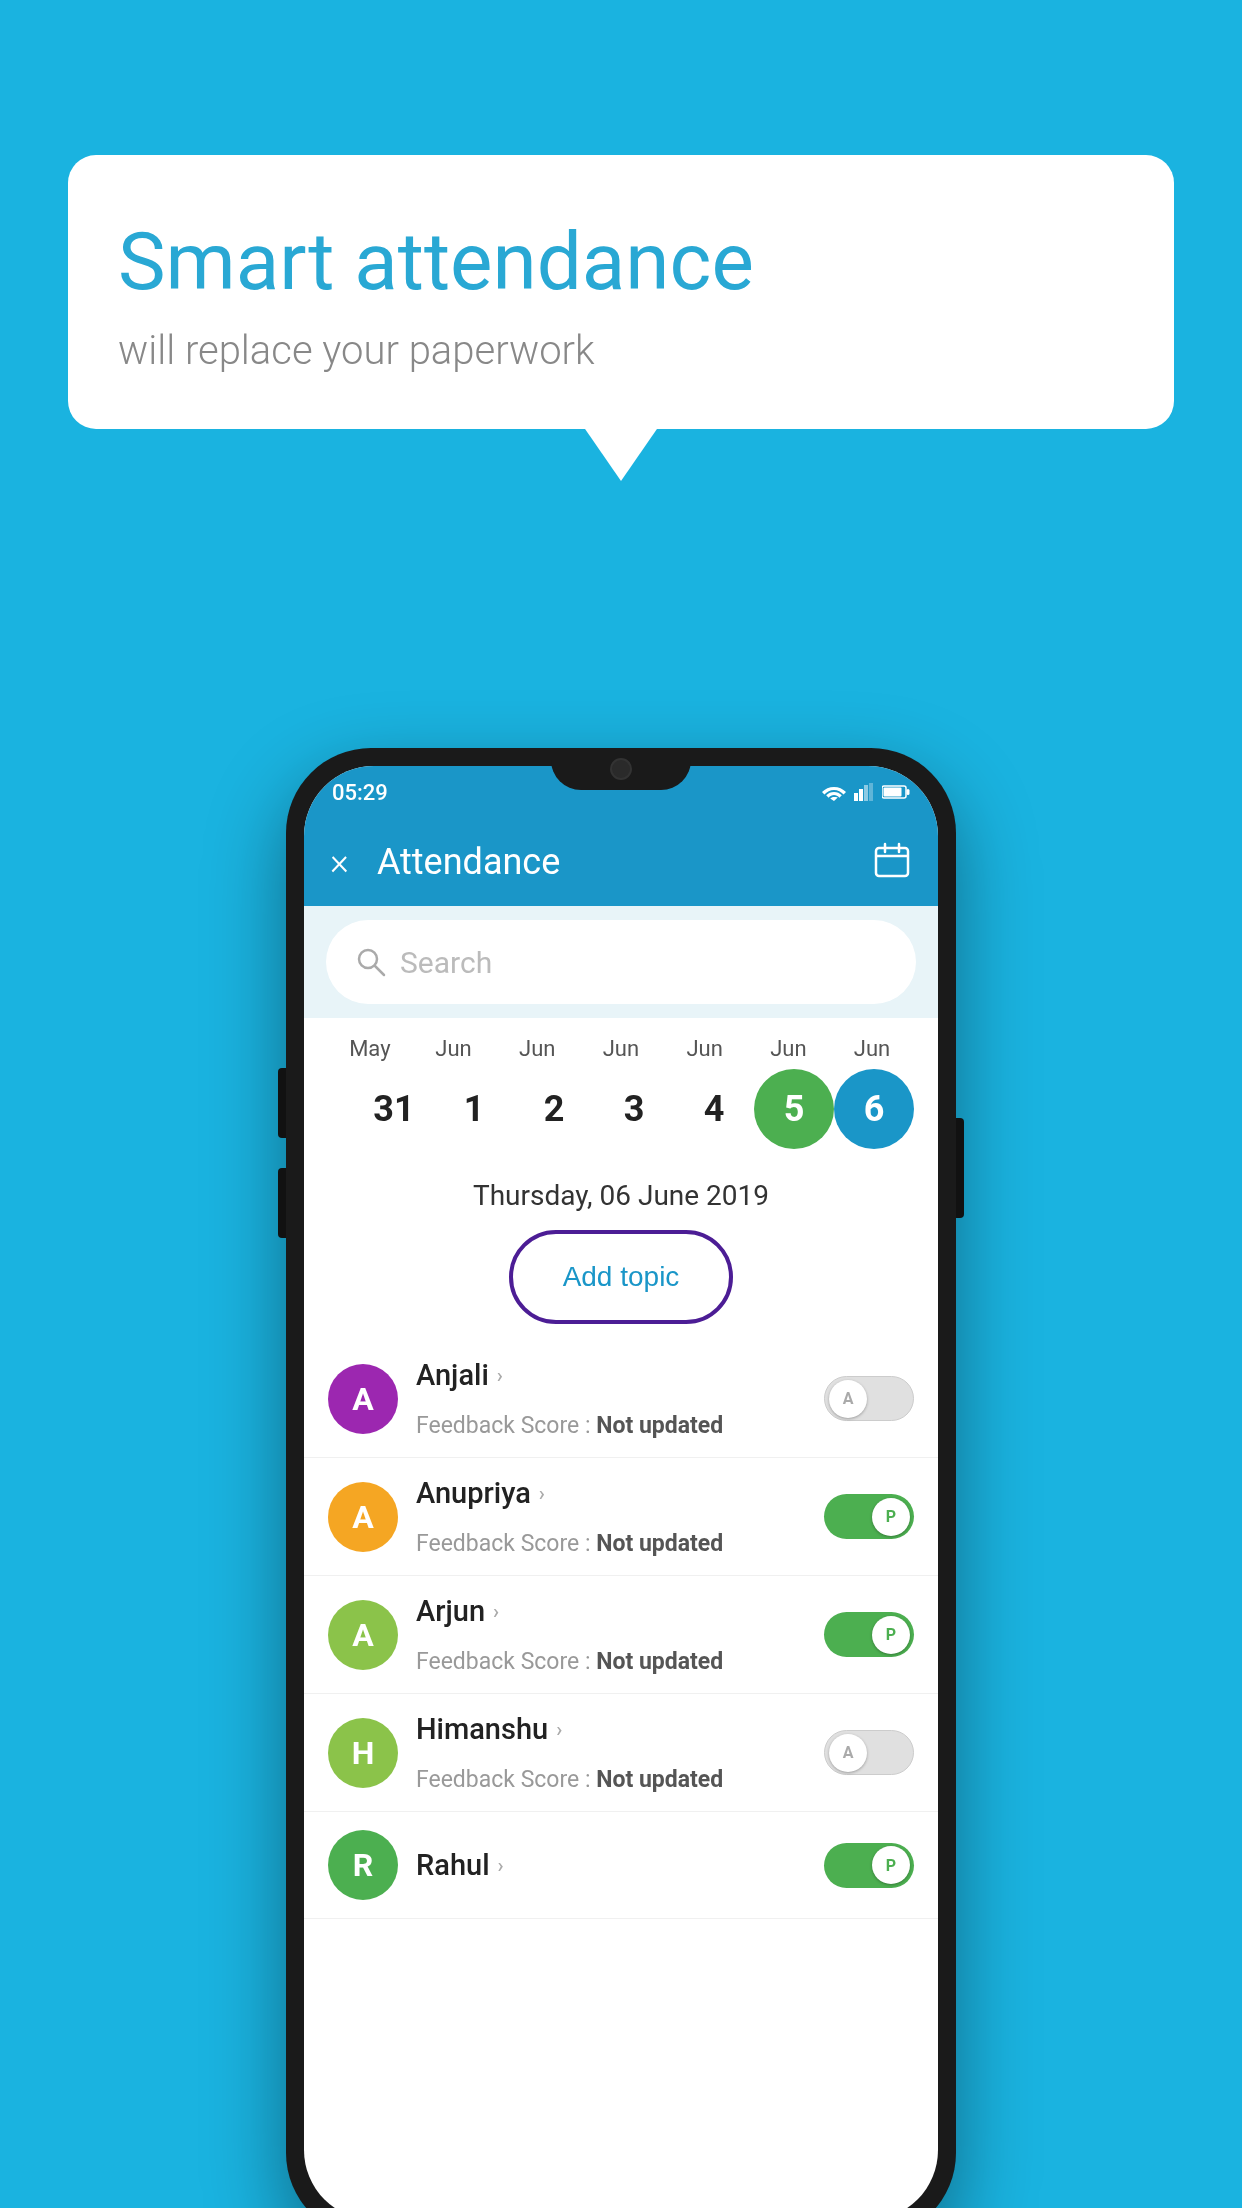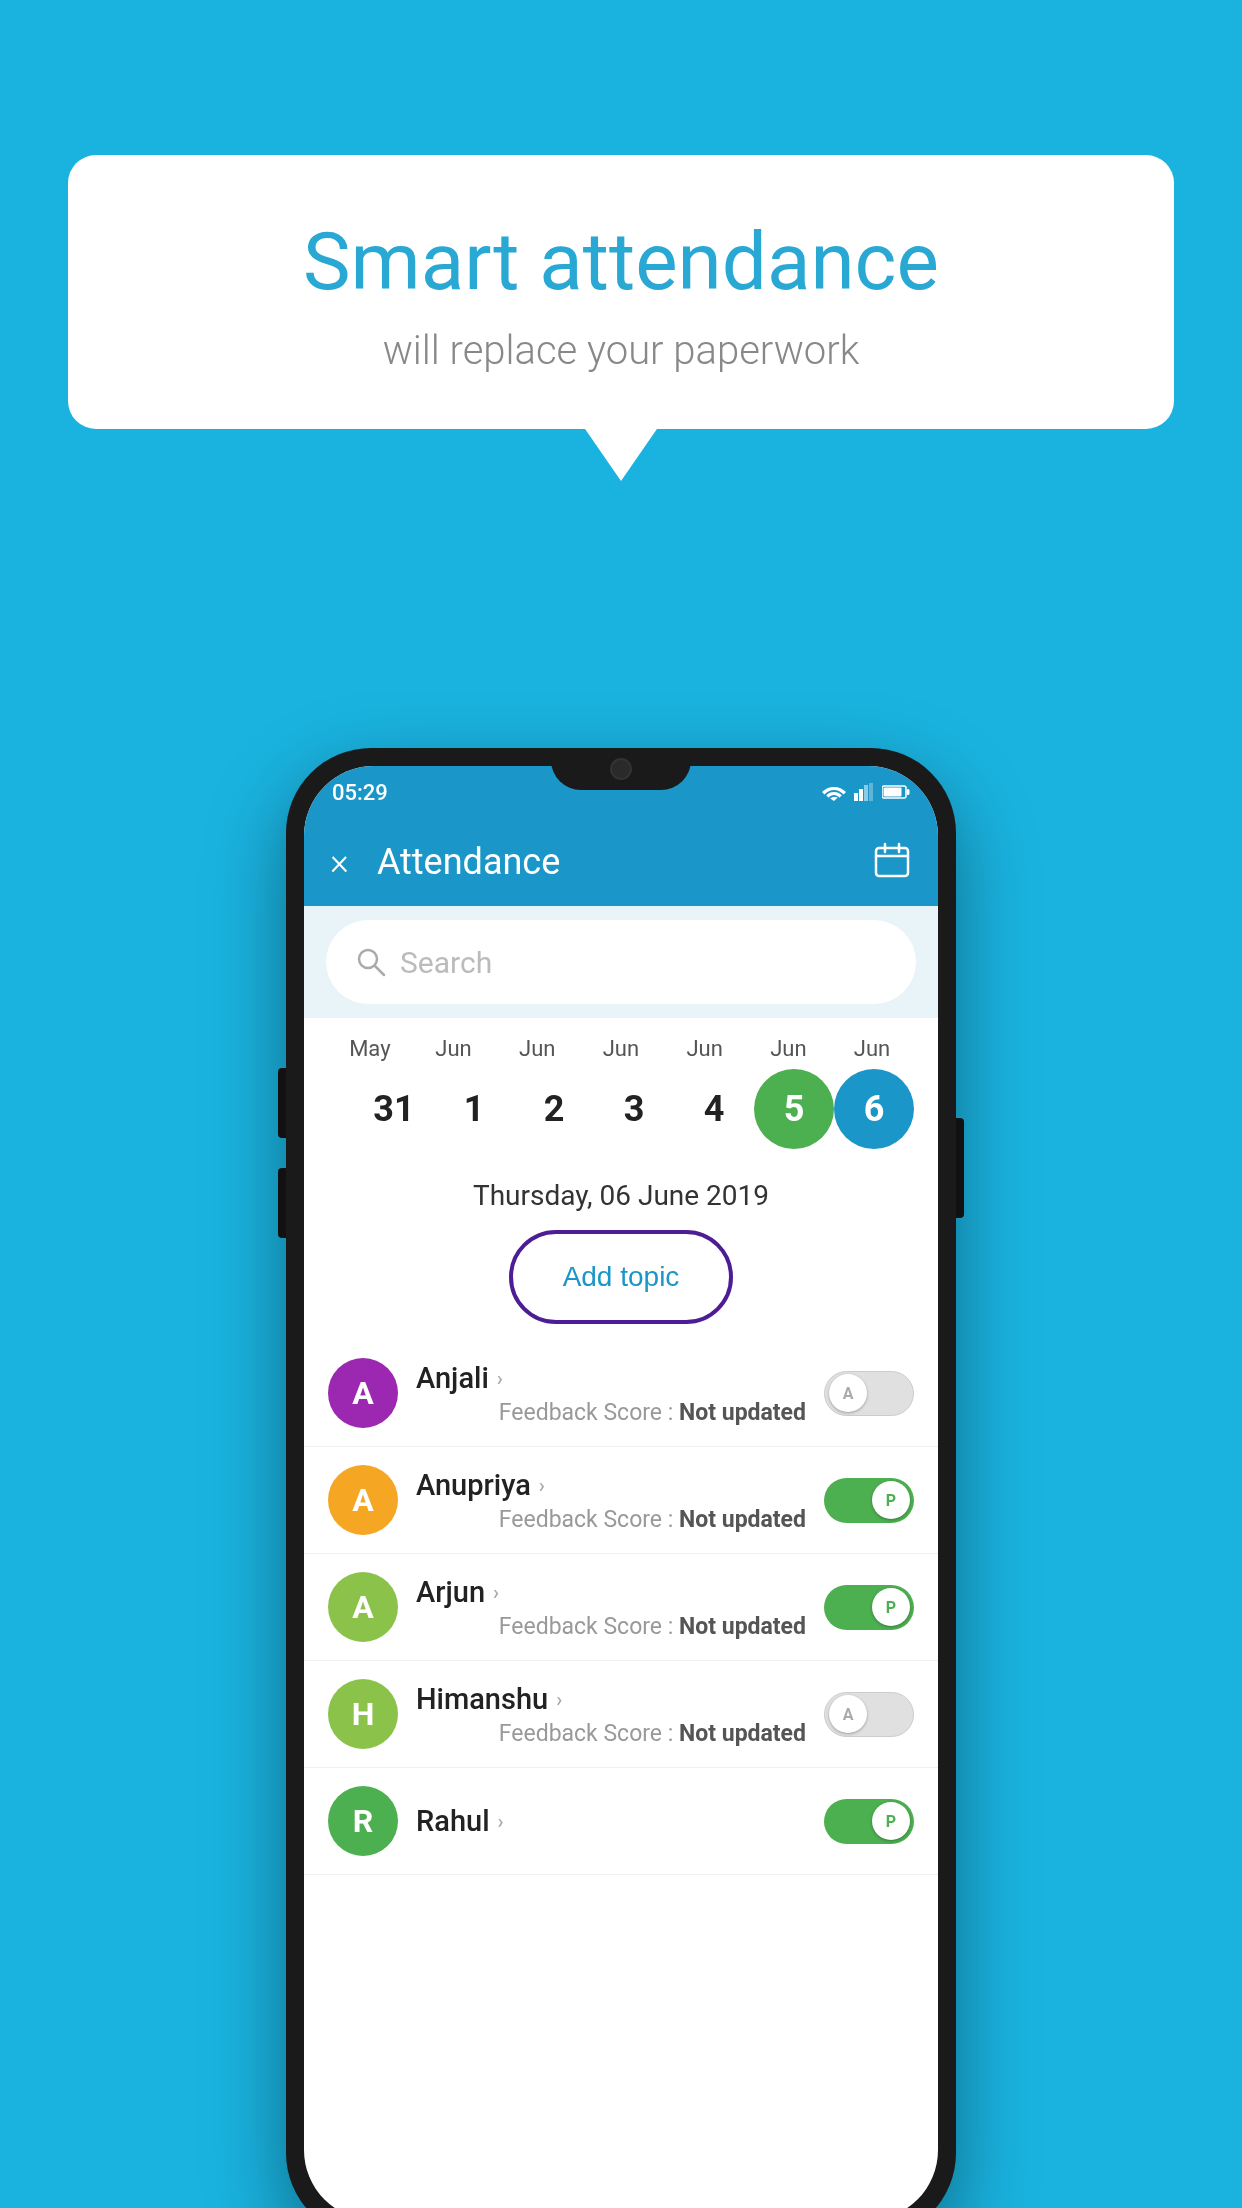--- a/index.html
+++ b/index.html
@@ -18,21 +18,21 @@
       position: absolute;
       top: 155px;
       left: 68px;
       right: 68px;
     }
 
     .speech-bubble {
       background: white;
       border-radius: 28px;
       padding: 60px 50px 55px;
-      text-align: center;
+      text-align: left;
       position: relative;
     }
 
     .speech-bubble::after {
       content: '';
       position: absolute;
       bottom: -52px;
       left: 50%;
       transform: translateX(-50%);
       width: 0;
@@ -314,22 +314,21 @@
     }
 
     .chevron {
       font-size: 20px;
       color: #aaa;
     }
 
     .student-feedback {
       font-size: 23px;
       color: #999;
-      margin-top: 4px;
-      text-align: right;
+      margin-top: 20px;
     }
 
     .student-feedback strong {
       color: #555;
     }
 
     
     .toggle-container {
       flex-shrink: 0;
     }

